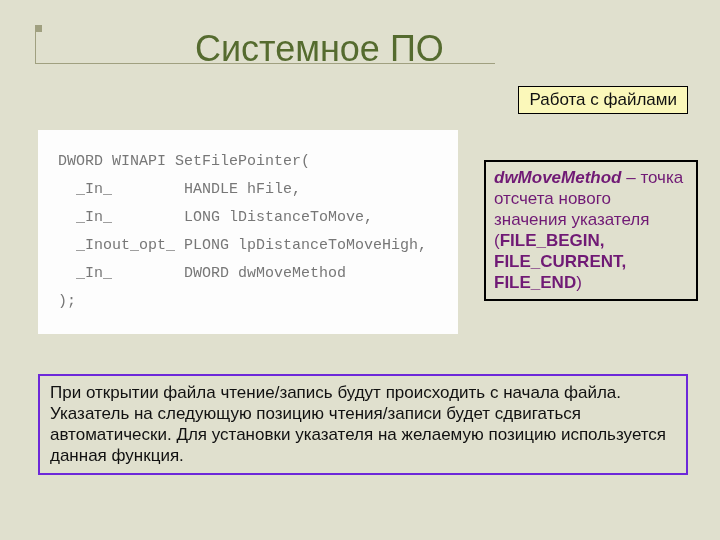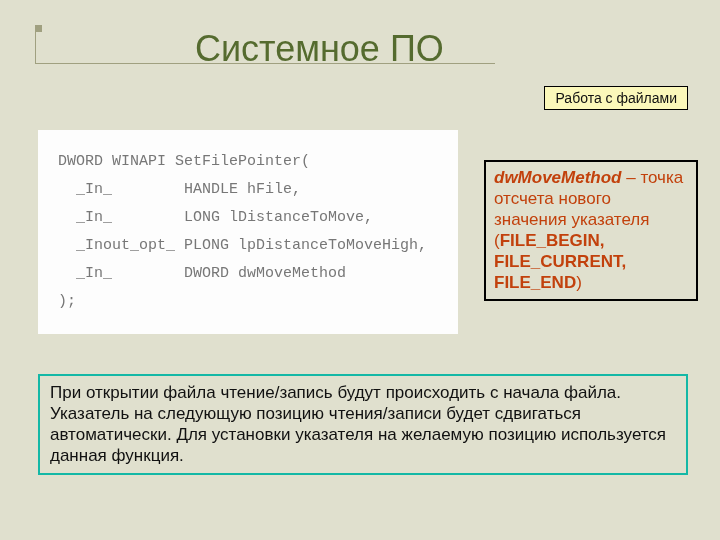--- a/index.html
+++ b/index.html
@@ -44,21 +44,21 @@
     color: #556b2f;
     margin-top: 16px;
   }
   .subtitle-box {
     position: absolute;
     right: 32px;
     top: 86px;
     background: #fbf8ba;
     border: 1px solid #000;
     padding: 3px 10px;
-    font-size: 14px;
+    font-size: 17px;
     color: #111;
   }
   .api-name-box {
     position: absolute;
     left: 486px;
     top: 125px;
     border: 2px solid #000;
     background: #fff;
     padding: 3px 10px;
     font-size: 17px;
@@ -84,35 +84,35 @@
   .param-box {
     position: absolute;
     left: 484px;
     top: 160px;
     width: 194px;
     border: 2px solid #000;
     background: #e0e0ce;
     padding: 5px 8px 6px 8px;
     font-size: 17px;
     line-height: 21px;
-    color: #c2410c;
+    color: #701a75;
   }
   .param-box .pname {
     font-style: italic;
     font-weight: bold;
   }
   .param-box .enum {
     font-weight: bold;
   }
   .desc-box {
     position: absolute;
     left: 38px;
     top: 374px;
     width: 626px;
-    border: 2px solid #14b8a6;
+    border: 2px solid #6d28d9;
     background: #e0e0ce;
     padding: 6px 10px 7px 10px;
     font-size: 17px;
     line-height: 21px;
     color: #111;
   }
 </style>
 </head>
 <body>
 

